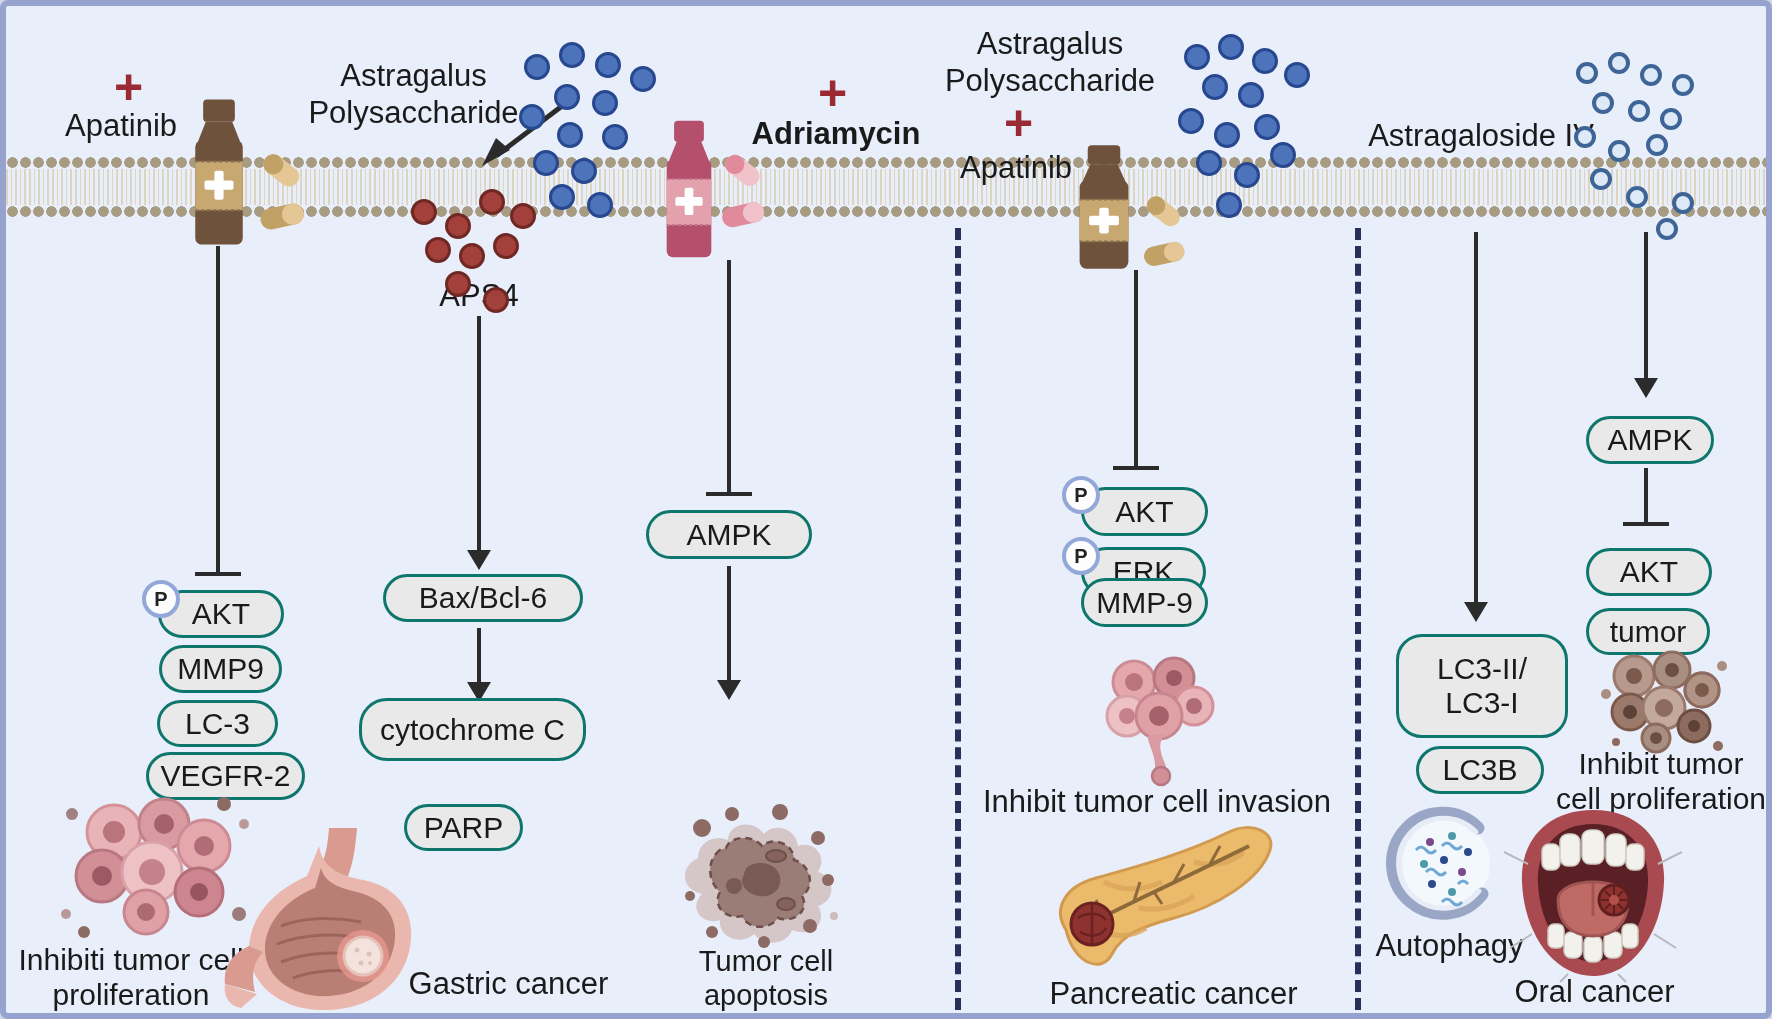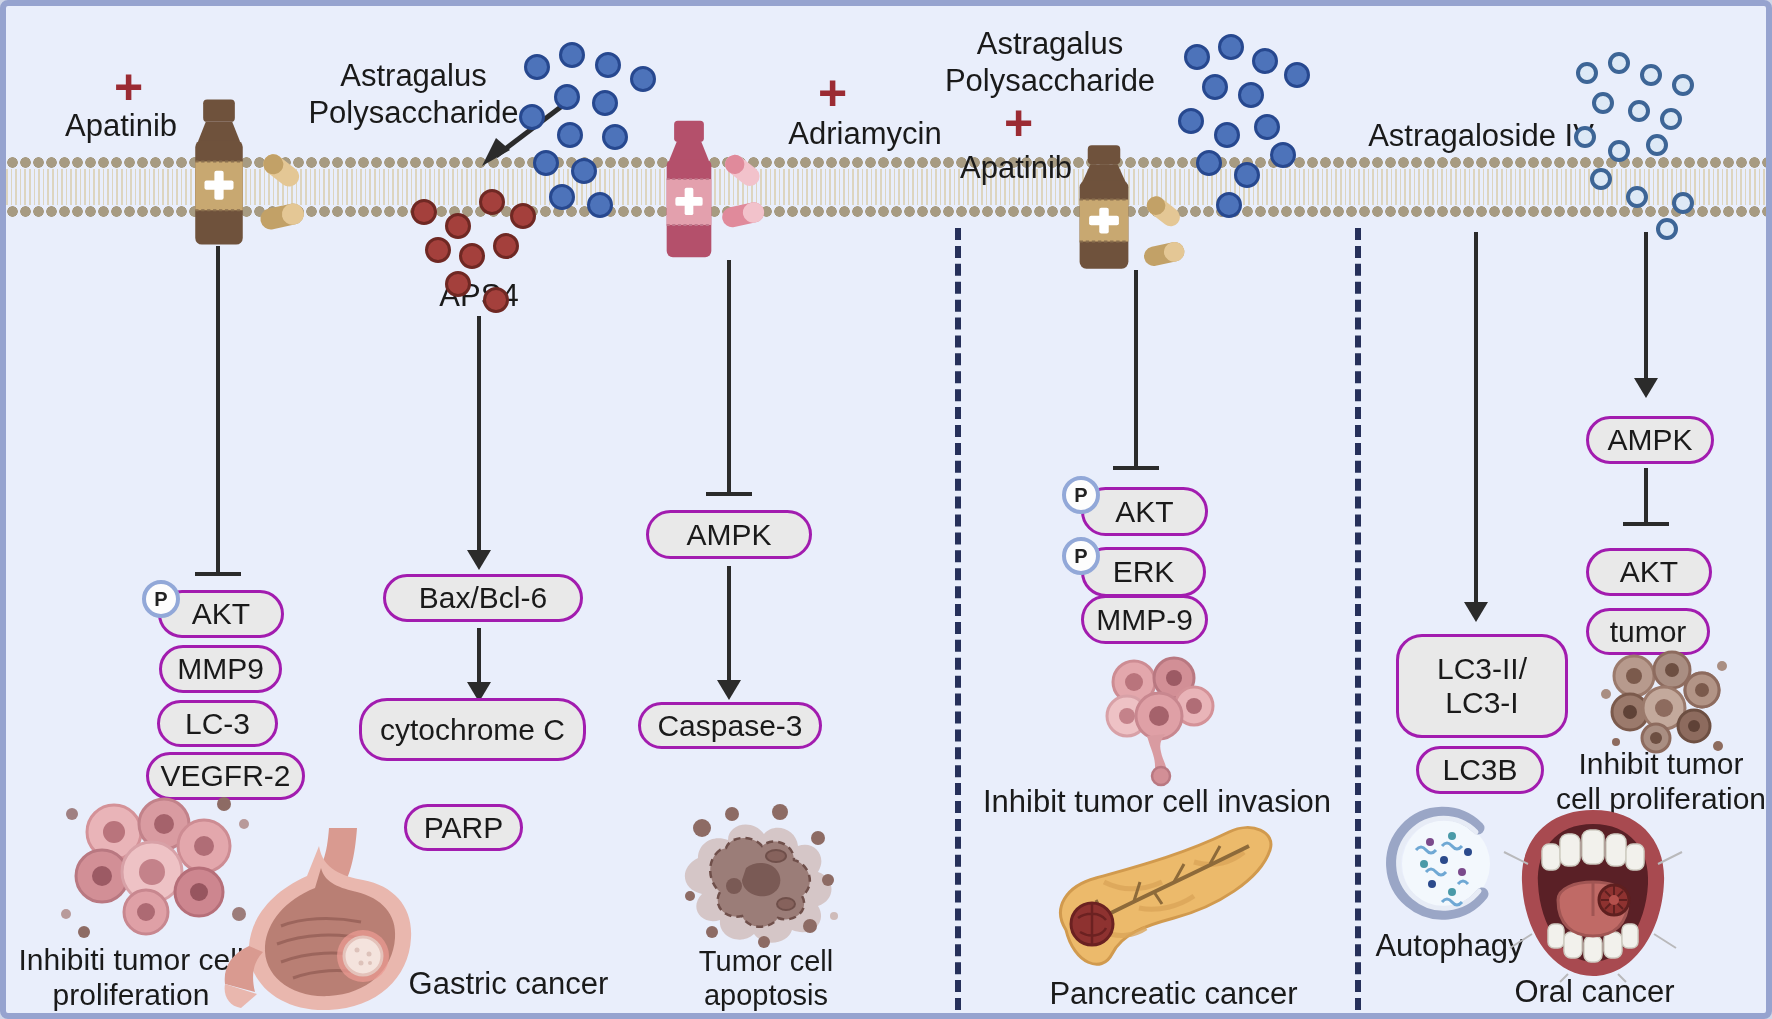--- a/index.html
+++ b/index.html
@@ -8,21 +8,21 @@
     background:#e9eefb; border:6px solid #96a3cf; border-radius:8px;
     overflow:hidden; font-family:"Liberation Sans", sans-serif; color:#1a1a1a;
   }
   
   .membrane{position:absolute; left:0; right:0; top:150px; height:62px; z-index:1;}
   .membrane .dots{height:13px; background-image:radial-gradient(circle at 6.5px 6.5px,#a79b82 5px,rgba(0,0,0,0) 5.6px); background-size:13px 13px; background-repeat:repeat-x;}
   .membrane .tails{height:36px; background-image:repeating-linear-gradient(90deg,#ddd5bf 0 1.6px,rgba(0,0,0,0) 1.6px 4.6px);}
   
   .divider{position:absolute; top:222px; height:782px; width:0; border-left:6px dashed #26305a; z-index:2;}
   
-  .pill{position:absolute; background:#e9e9e9; border:3px solid #a21caf; border-radius:28px;
+  .pill{position:absolute; background:#e9e9e9; border:3px solid #0f766e; border-radius:28px;
         display:flex; align-items:center; justify-content:center; font-size:30px; z-index:4; box-sizing:border-box;}
   .roundbox{border-radius:26px; flex-direction:column; line-height:1.15; text-align:center;}
   .vline{position:absolute; width:4px; background:#2b2b2b; z-index:3;}
   .tbar{position:absolute; height:4px; background:#2b2b2b; z-index:3;}
   .arrowhead{position:absolute; width:0; height:0; border-left:12px solid transparent; border-right:12px solid transparent; border-top:20px solid #2b2b2b; z-index:3;}
   .label{position:absolute; font-size:31px; text-align:center; line-height:1.18; z-index:4;}
   .plus{position:absolute; color:#9b2b33; font-size:50px; font-weight:bold; line-height:1; z-index:4;}
   .pbadge{position:absolute; width:30px; height:30px; border-radius:50%; background:#fdfdfd; border:4px solid #92a8d8;
           display:flex; align-items:center; justify-content:center; font-size:20px; font-weight:bold; color:#222; z-index:6;}
   .cluster{position:absolute; z-index:5;}
@@ -177,28 +177,27 @@
     <g transform="rotate(38 24 18)">
       <rect x="4" y="6" width="40" height="20" rx="10" fill="#f2c2cb"></rect>
       <rect x="4" y="6" width="20" height="20" rx="10" fill="#e08a9b"></rect>
     </g>
     <g transform="rotate(-12 26 62)">
       <rect x="4" y="52" width="44" height="21" rx="10.5" fill="#e08a9b"></rect>
       <rect x="26" y="52" width="22" height="21" rx="10.5" fill="#f2c2cb"></rect>
     </g>
   </svg>
   <div class="plus" style="left:812px; top:62px;">+</div>
-  <div class="label" style="left:769px; top:110px; width:180px;">Adriamycin</div>
+  <div class="label" style="left:740px; top:110px; width:180px;font-weight:bold;">Adriamycin</div>
 
   <div class="vline" style="left:721px; top:254px; height:232px;"></div>
   <div class="tbar" style="left:700px; top:486px; width:46px;"></div>
   <div class="pill" style="left:640px; top:504px; width:166px; height:49px;">AMPK</div>
   <div class="vline" style="left:721px; top:560px; height:116px;"></div>
   <div class="arrowhead" style="left:711px; top:674px;"></div>
-  <div class="pill" style="left:632px; top:696px; width:184px; height:47px;">Caspase-3</div>
 
   <svg class="art" style="left:662px; top:792px;" width="180" height="152" viewBox="0 0 180 152">
     <path d="M30 60 C10 70 14 92 34 96 C20 110 34 128 52 122 C50 140 74 148 86 136 C96 150 120 146 124 132 C144 140 160 124 150 108 C168 102 168 80 150 74 C160 58 146 42 130 48 C128 30 106 24 96 36 C84 20 60 26 60 42 C44 36 30 46 30 60 Z" fill="#cfbcba" opacity="0.8"></path>
     <path d="M52 52 C38 62 40 84 52 94 C44 108 58 122 74 118 C80 132 102 132 110 120 C126 126 142 112 134 98 C148 88 142 66 126 62 C126 46 106 38 94 48 C84 36 62 38 58 50 Z" fill="#9b7d78" stroke="#6f4f4a" stroke-width="2.5" stroke-dasharray="7 5"></path>
     <path d="M78 70 C88 62 104 64 110 74 C116 84 110 96 98 98 C86 100 74 92 74 82 Z" fill="#7a5a55"></path>
     <circle cx="66" cy="88" r="8" fill="#7a5a55"></circle>
     <ellipse cx="108" cy="58" rx="10" ry="6" fill="#86625c" stroke="#6f4f4a" stroke-width="2"></ellipse>
     <ellipse cx="118" cy="106" rx="9" ry="6" fill="#86625c" stroke="#6f4f4a" stroke-width="2"></ellipse>
     <circle cx="34" cy="30" r="9" fill="#8d6b64"></circle>
       <circle cx="64" cy="16" r="7" fill="#8d6b64"></circle>
@@ -258,21 +257,21 @@
       <rect x="26" y="52" width="22" height="21" rx="10.5" fill="#e4c795"></rect>
     </g>
   </svg>
 
   <div class="vline" style="left:1128px; top:264px; height:198px;"></div>
   <div class="tbar" style="left:1107px; top:460px; width:46px;"></div>
   <div class="pbadge" style="left:1056px; top:470px;">P</div>
   <div class="pill" style="left:1075px; top:481px; width:127px; height:49px;">AKT</div>
   <div class="pbadge" style="left:1056px; top:531px;">P</div>
   <div class="pill" style="left:1075px; top:541px; width:125px; height:50px;">ERK</div>
-  <div class="pill" style="left:1075px; top:589px; width:127px; height:49px;text-align:center;">MMP-9</div>
+  <div class="pill" style="left:1075px; top:572px; width:127px; height:49px;text-align:center;">MMP-9</div>
 
   <svg class="art" style="left:1083px; top:648px;" width="135" height="135" viewBox="0 0 135 135">
     <circle cx="45" cy="28" r="21" fill="#e3a7ac" stroke="#cd8c93" stroke-width="3"></circle>
     <circle cx="85" cy="24" r="20" fill="#d28f96" stroke="#b97881" stroke-width="3"></circle>
     <circle cx="105" cy="52" r="19" fill="#e9b4b8" stroke="#d49298" stroke-width="3"></circle>
     <circle cx="38" cy="62" r="20" fill="#eec2c5" stroke="#d8a1a7" stroke-width="3"></circle>
     <circle cx="70" cy="62" r="23" fill="#dfa0a6" stroke="#c8878f" stroke-width="3"></circle>
     <circle cx="45" cy="28" r="9" fill="#b9747c"></circle>
       <circle cx="85" cy="24" r="8" fill="#9c5a64"></circle>
     <circle cx="105" cy="52" r="8" fill="#b06d76"></circle>

